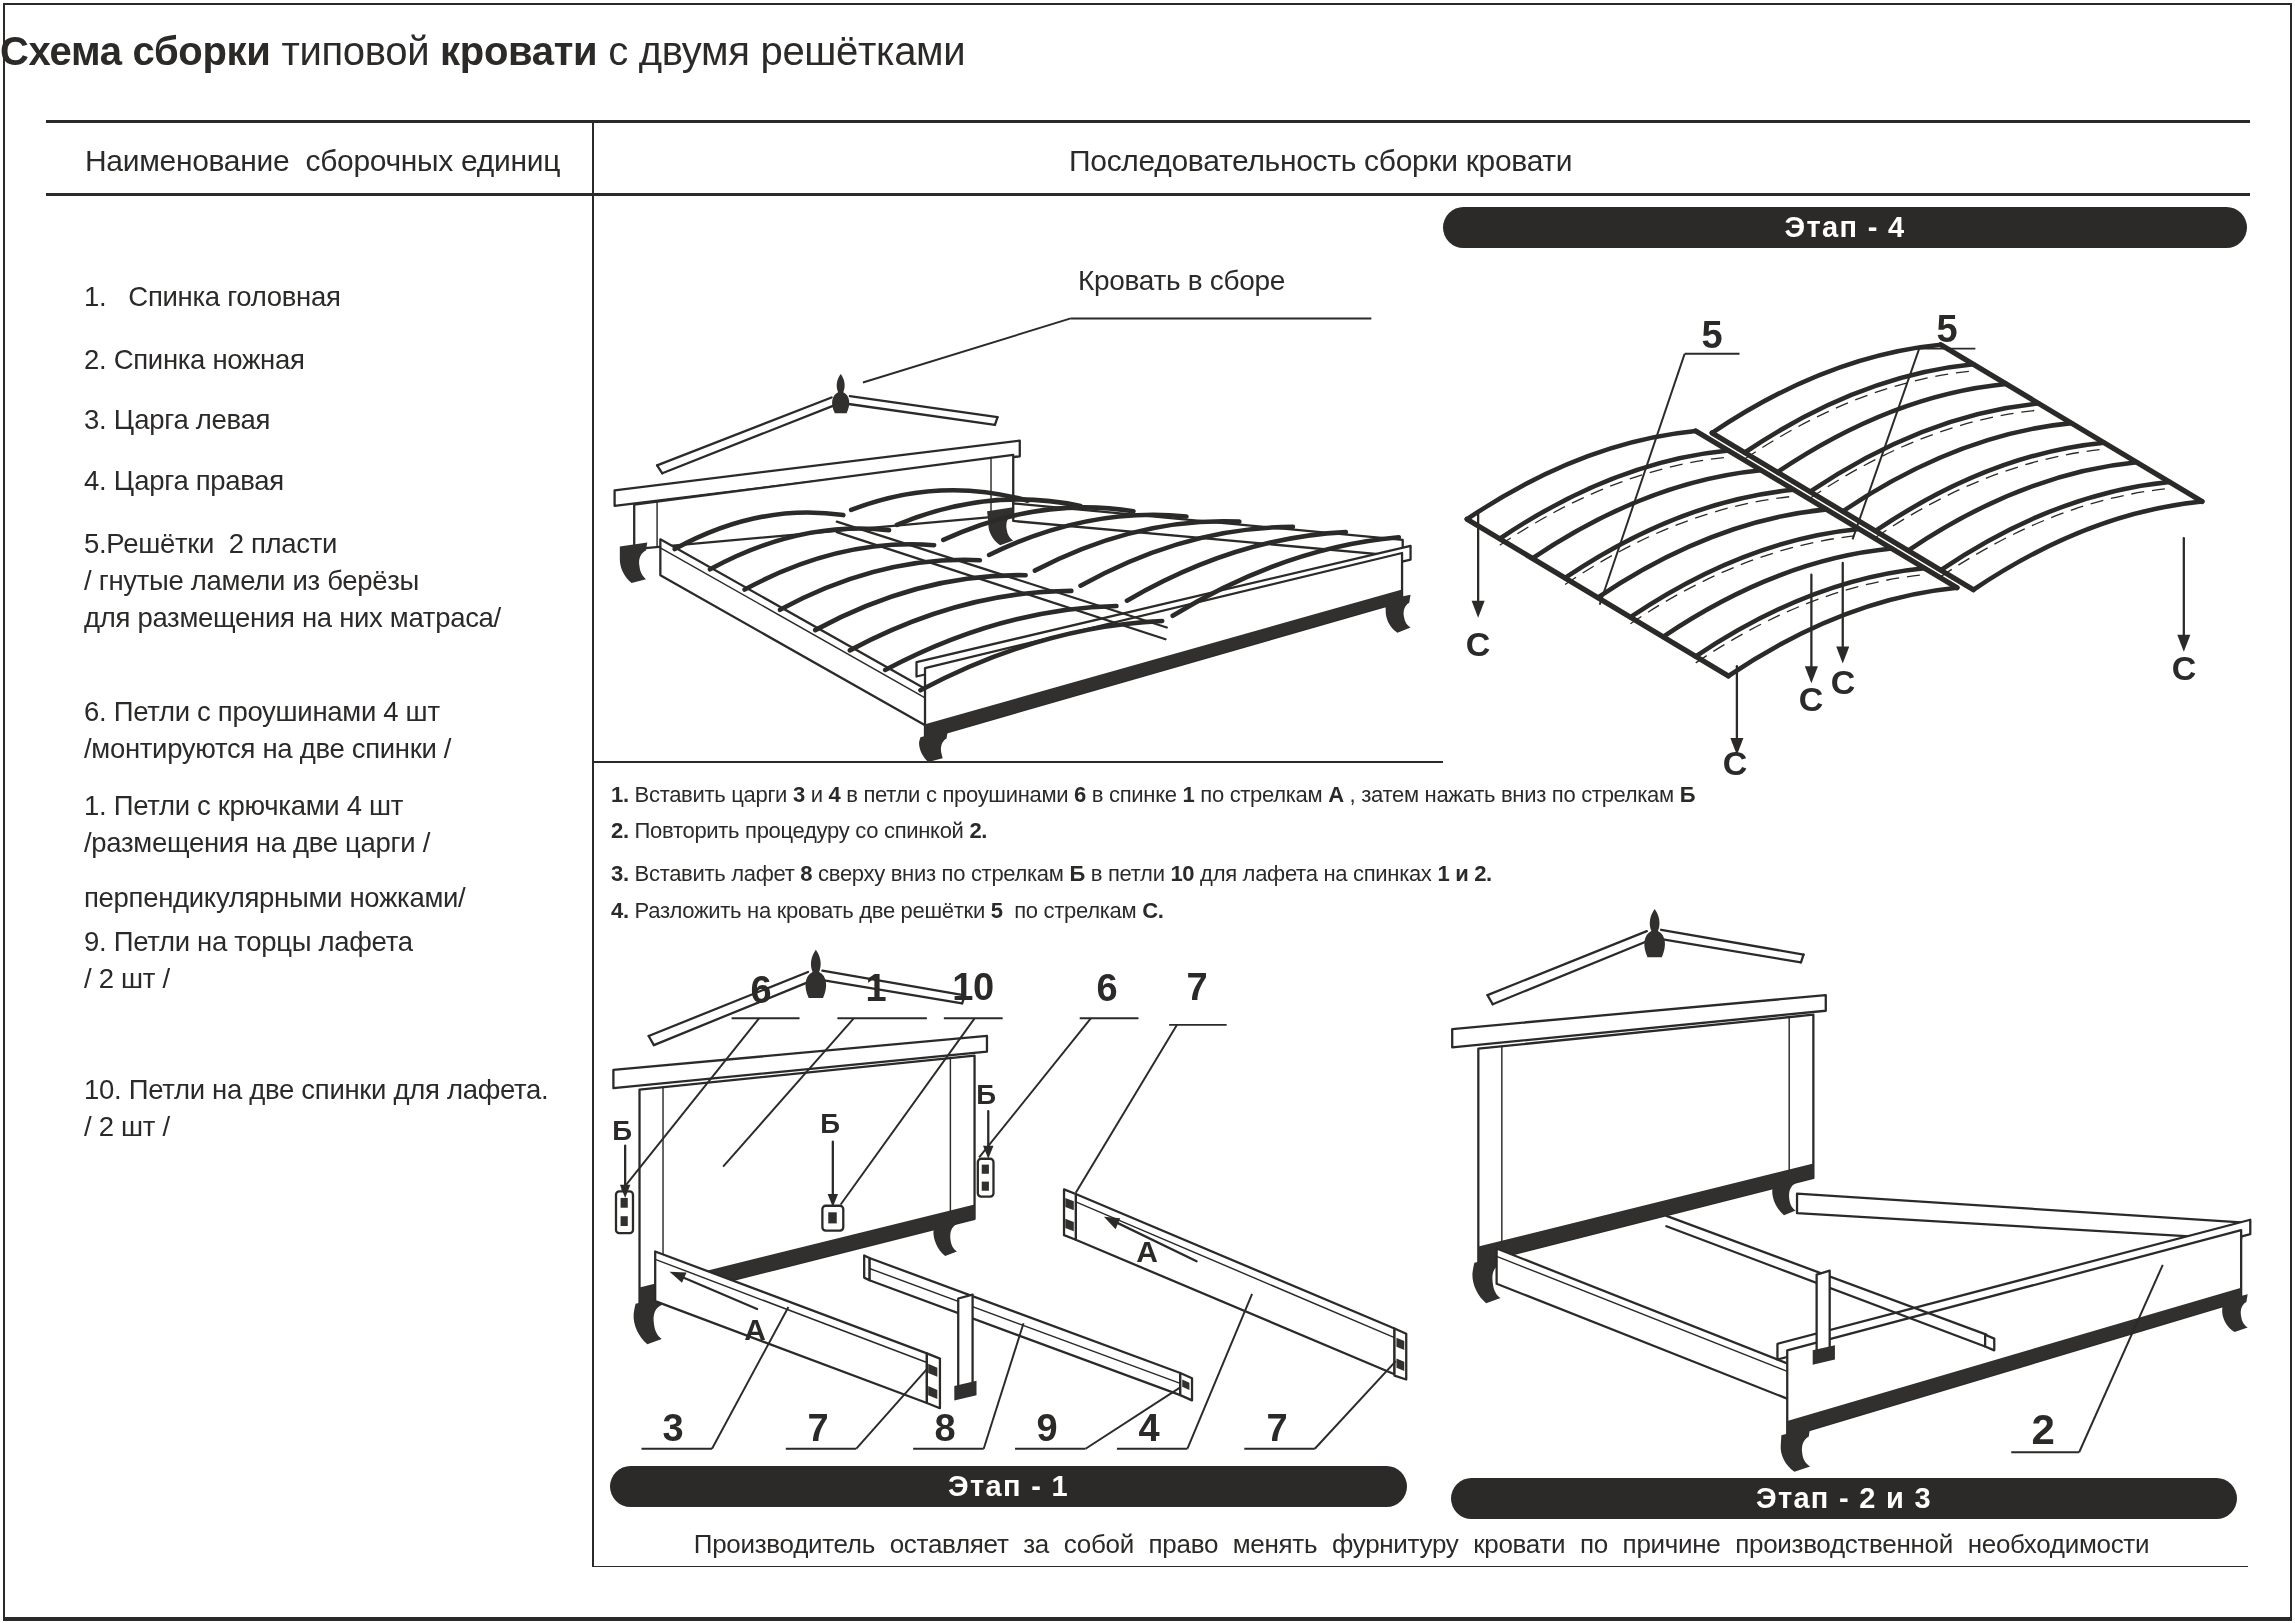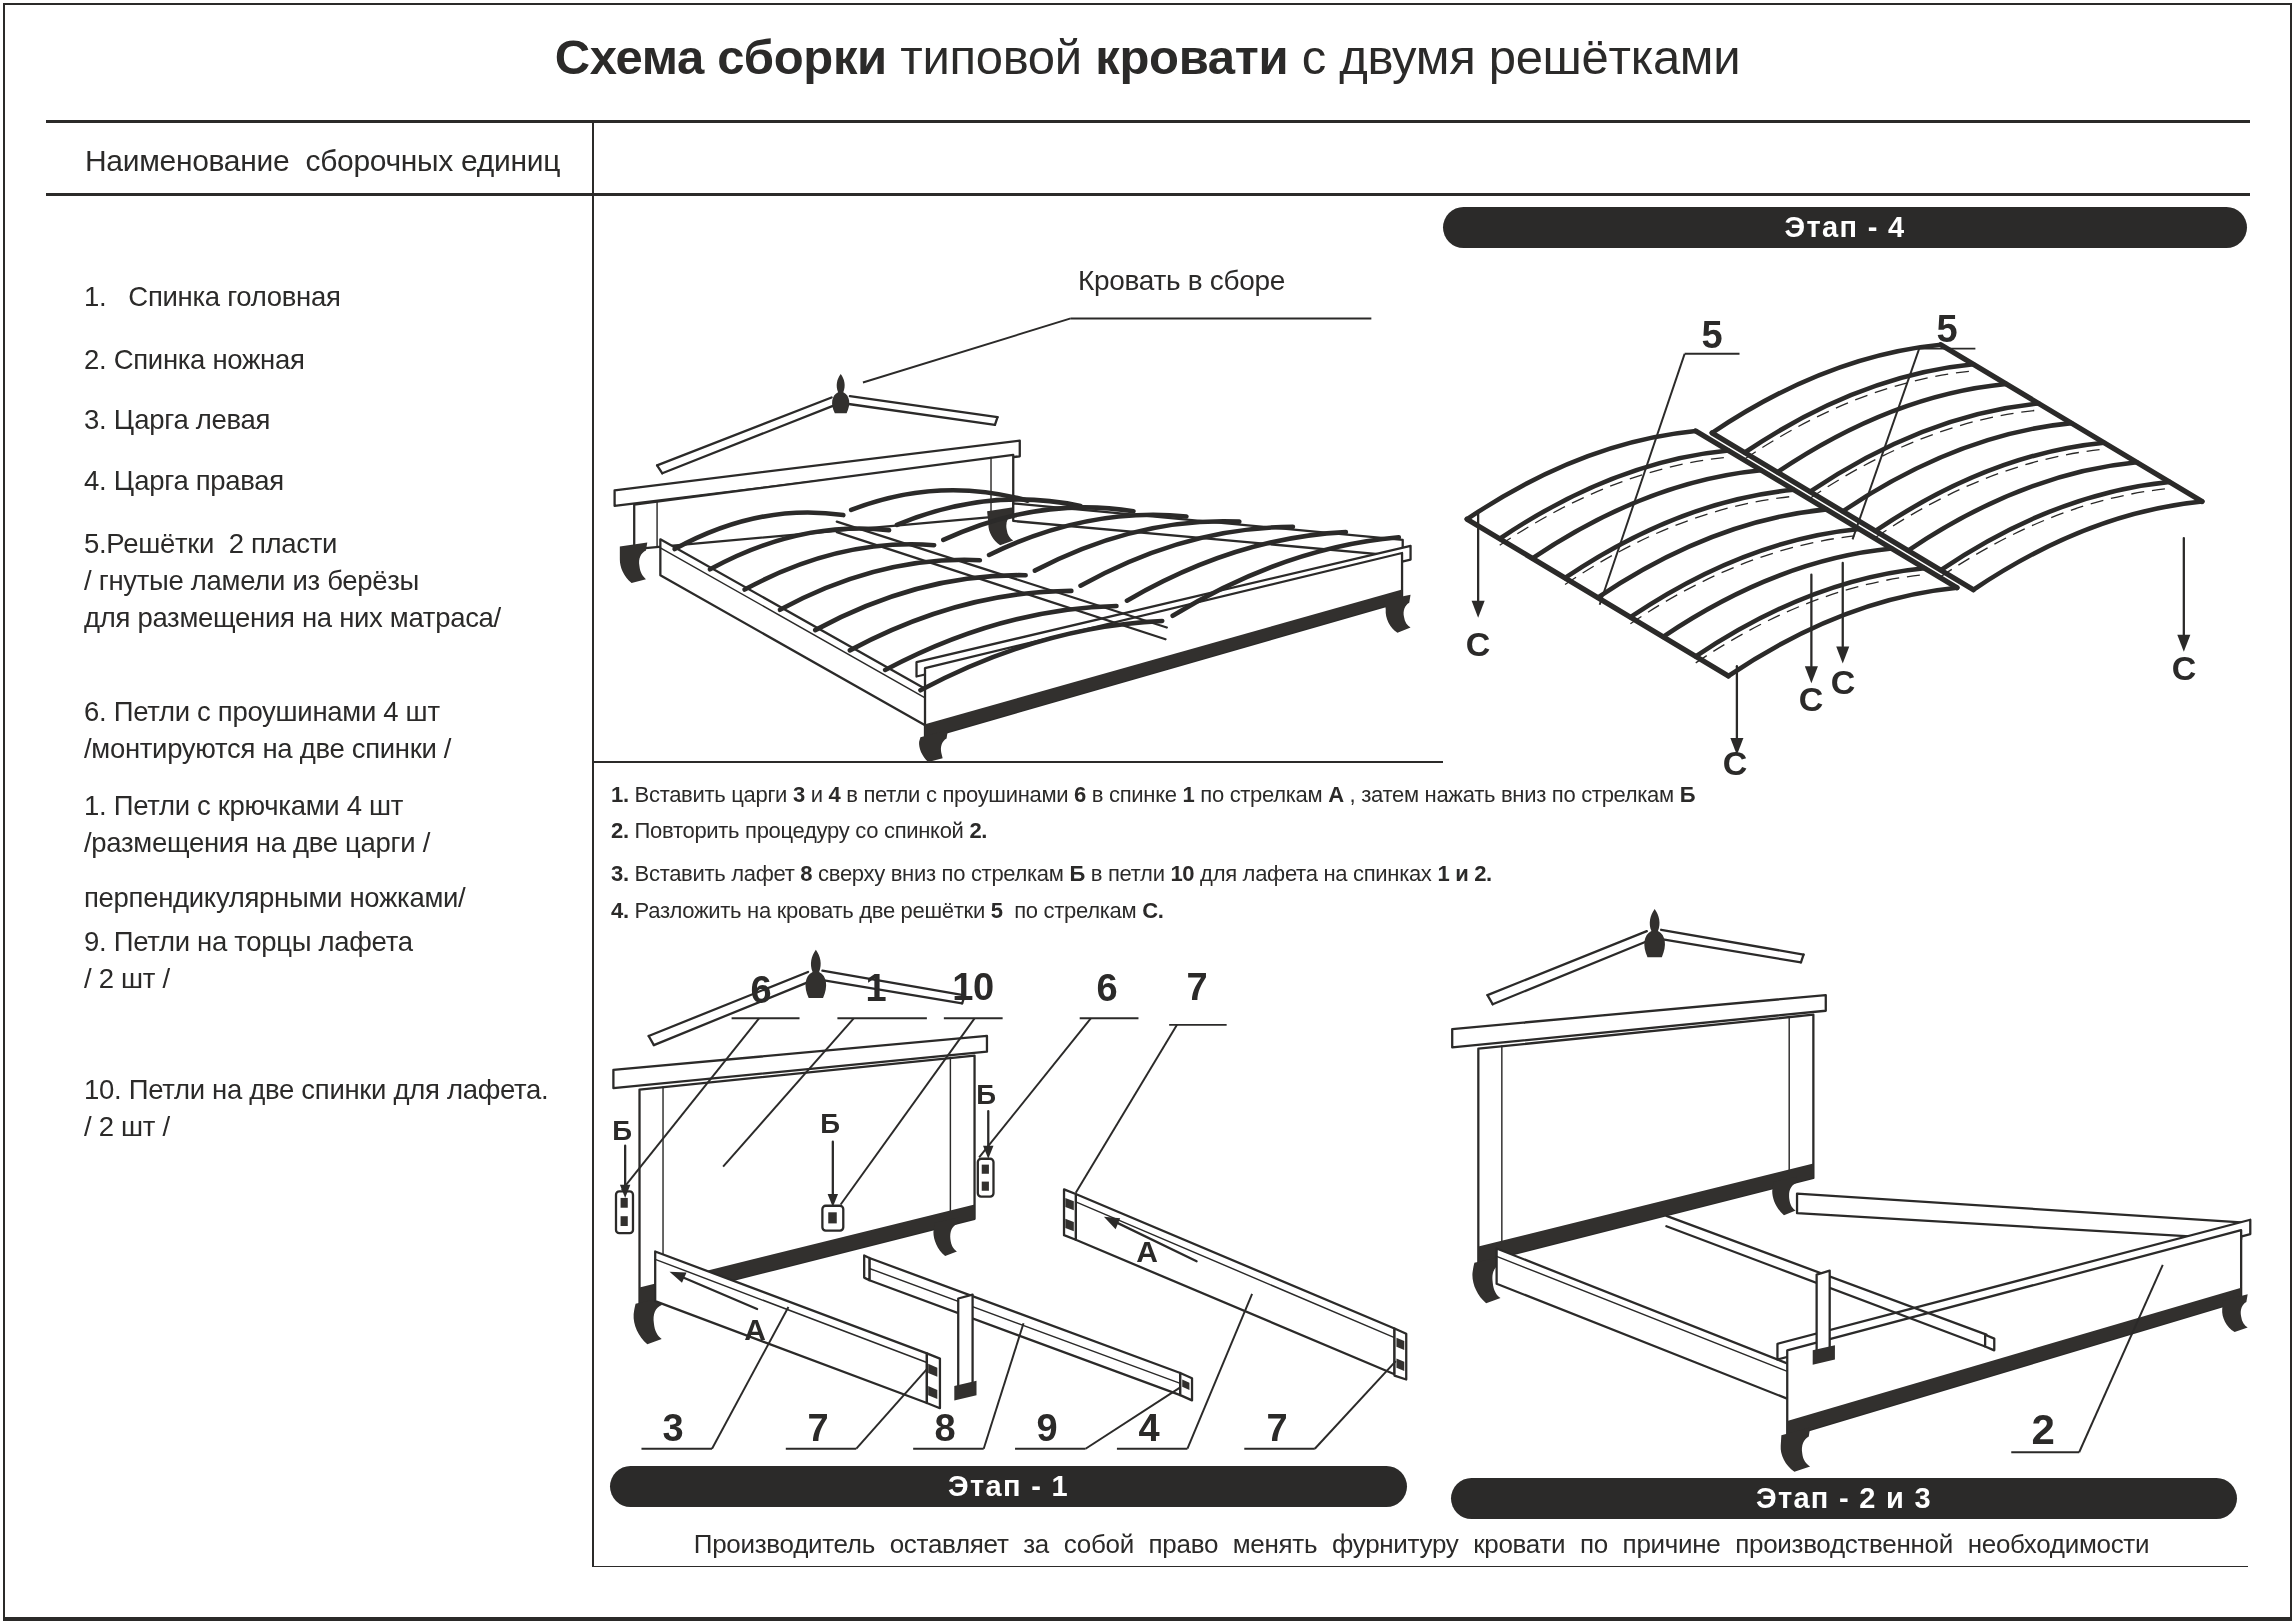--- a/index.html
+++ b/index.html
@@ -2,22 +2,22 @@
 <html style="font-size:10.5px"><head>
 <meta charset="utf-8">
 <style>
   html,body{margin:0;padding:0;background:#e8e8e8;}
   .page{position:relative;width:2295px;height:1624px;background:#ffffff;
         font-family:"Liberation Sans",sans-serif;color:#2b2a29;overflow:hidden;
         letter-spacing:-0.3px;}
   .border-frame{position:absolute;left:3.3px;top:3.3px;right:3.3px;bottom:2.6px;
         border:2px solid #2b2a29;border-bottom-width:4.6px;pointer-events:none;}
   .hline,.vline{position:absolute;background:#2b2a29;}
-  .title{position:absolute;left:0;top:29px;width:100%;text-align:center;
-        font-size:49px;font-weight:400;white-space:pre;}
+  .title{position:absolute;left:0;top:29px;width:100%;
+        font-size:40px;font-weight:400;white-space:pre;}
   .title b{font-weight:700;}
   .cell-header{position:absolute;font-size:30px;font-weight:400;white-space:pre;}
   .parts{position:absolute;left:84px;top:278px;width:497px;font-size:27.5px;line-height:37px;}
   .part-item div{white-space:pre;}
   .instr{position:absolute;left:611px;width:1647px;font-size:22px;white-space:pre;}
   .pill{position:absolute;height:41px;background:#2b2a29;border-radius:22px;color:#ffffff;
         display:flex;align-items:center;justify-content:center;
         font-size:29px;font-weight:700;letter-spacing:1.3px;}
   .caption{position:absolute;font-size:28px;font-weight:400;white-space:pre;}
   .plabel{position:absolute;transform:translate(-50%,-50%);font-weight:700;font-size:38px;}
@@ -47,20 +47,21 @@
 
   <div class="title"><b>Схема сборки</b><span> типовой </span><b>кровати</b><span> с двумя решётками</span></div>
 
   <div class="hline" style="left:46px;top:120px;width:2204px;height:2.6px;"></div>
   <div class="hline" style="left:46px;top:193px;width:2204px;height:2.6px;"></div>
   <div class="vline" style="left:592px;top:120px;width:2px;height:1447px;"></div>
   <div class="hline" style="left:592px;top:761px;width:851px;height:2px;"></div>
   <div class="hline" style="left:592px;top:1566px;width:1656px;height:1.3px;"></div>
 
   <div class="cell-header" style="left:85px;top:144px;">Наименование  сборочных единиц</div>
+  <div class="cell-header" style="left:1069px;top:144px;">Последовательность сборки кровати</div>
 
   <div class="parts">
     <div class="part-item">
         <div>1.   Спинка головная</div>
       </div>
     <div class="part-item" style="margin-top:25.5px;">
         <div>2. Спинка ножная</div>
       </div>
     <div class="part-item" style="margin-top:23.5px;">
         <div>3. Царга левая</div>

